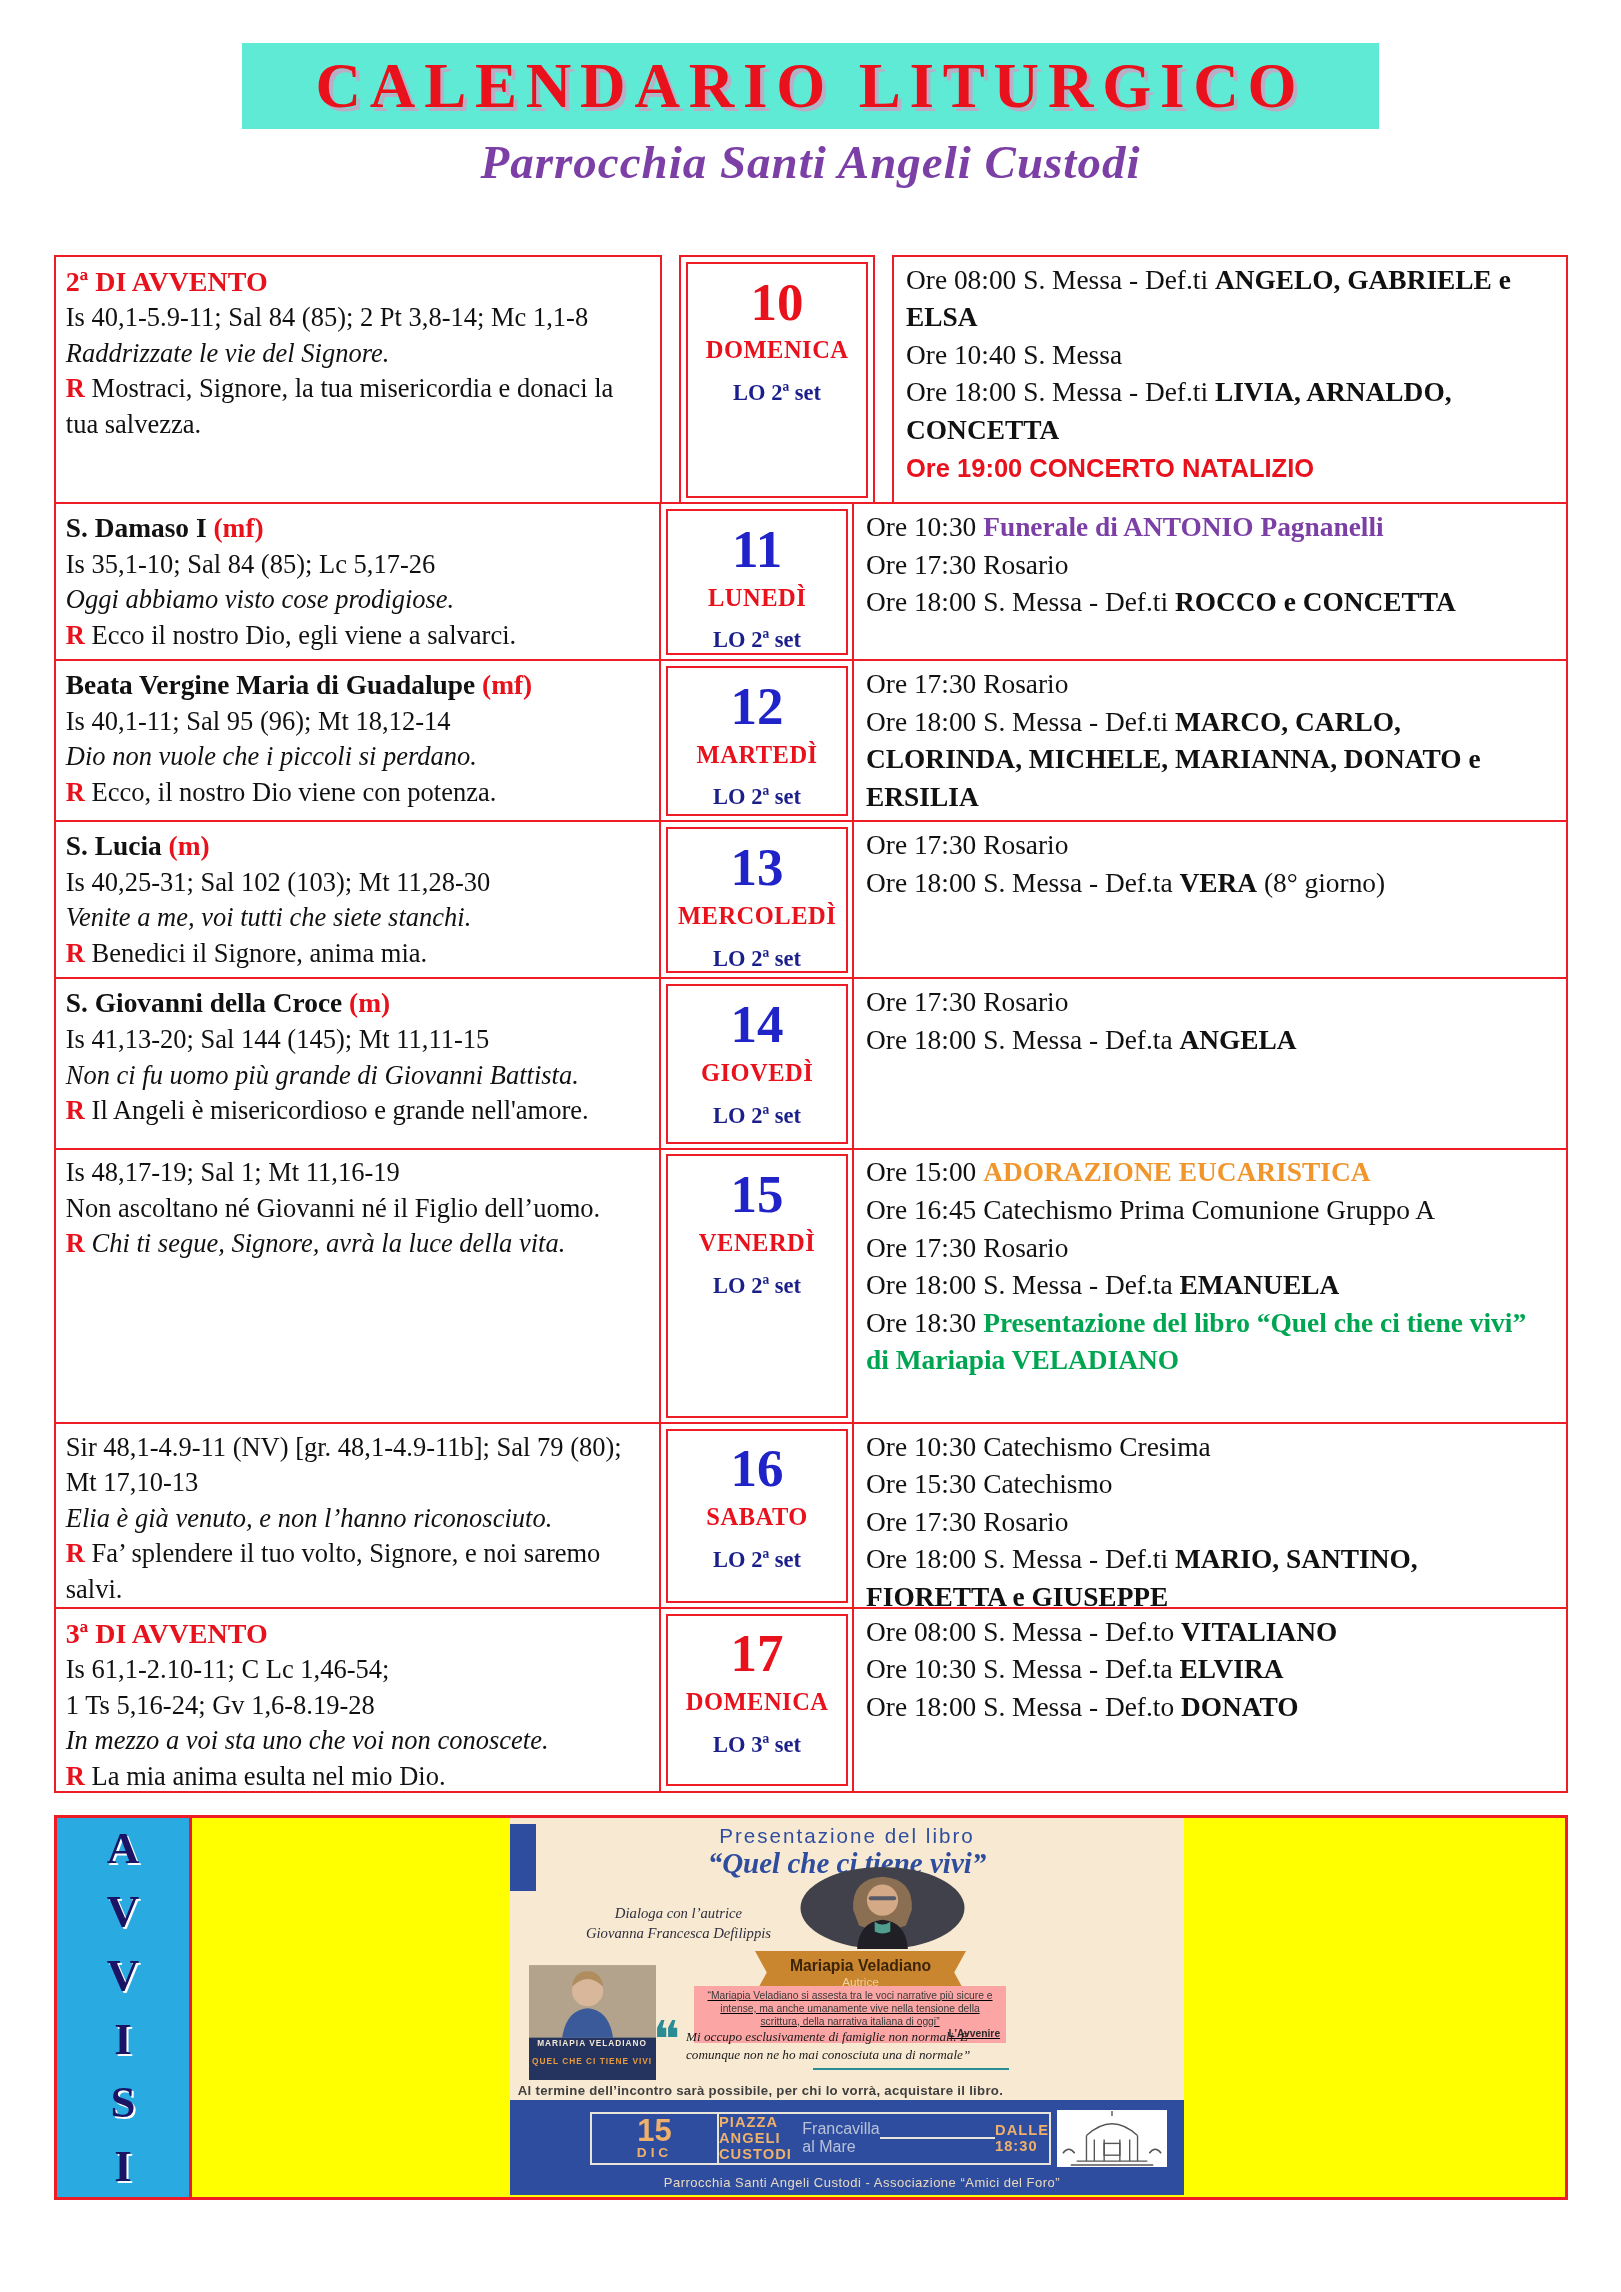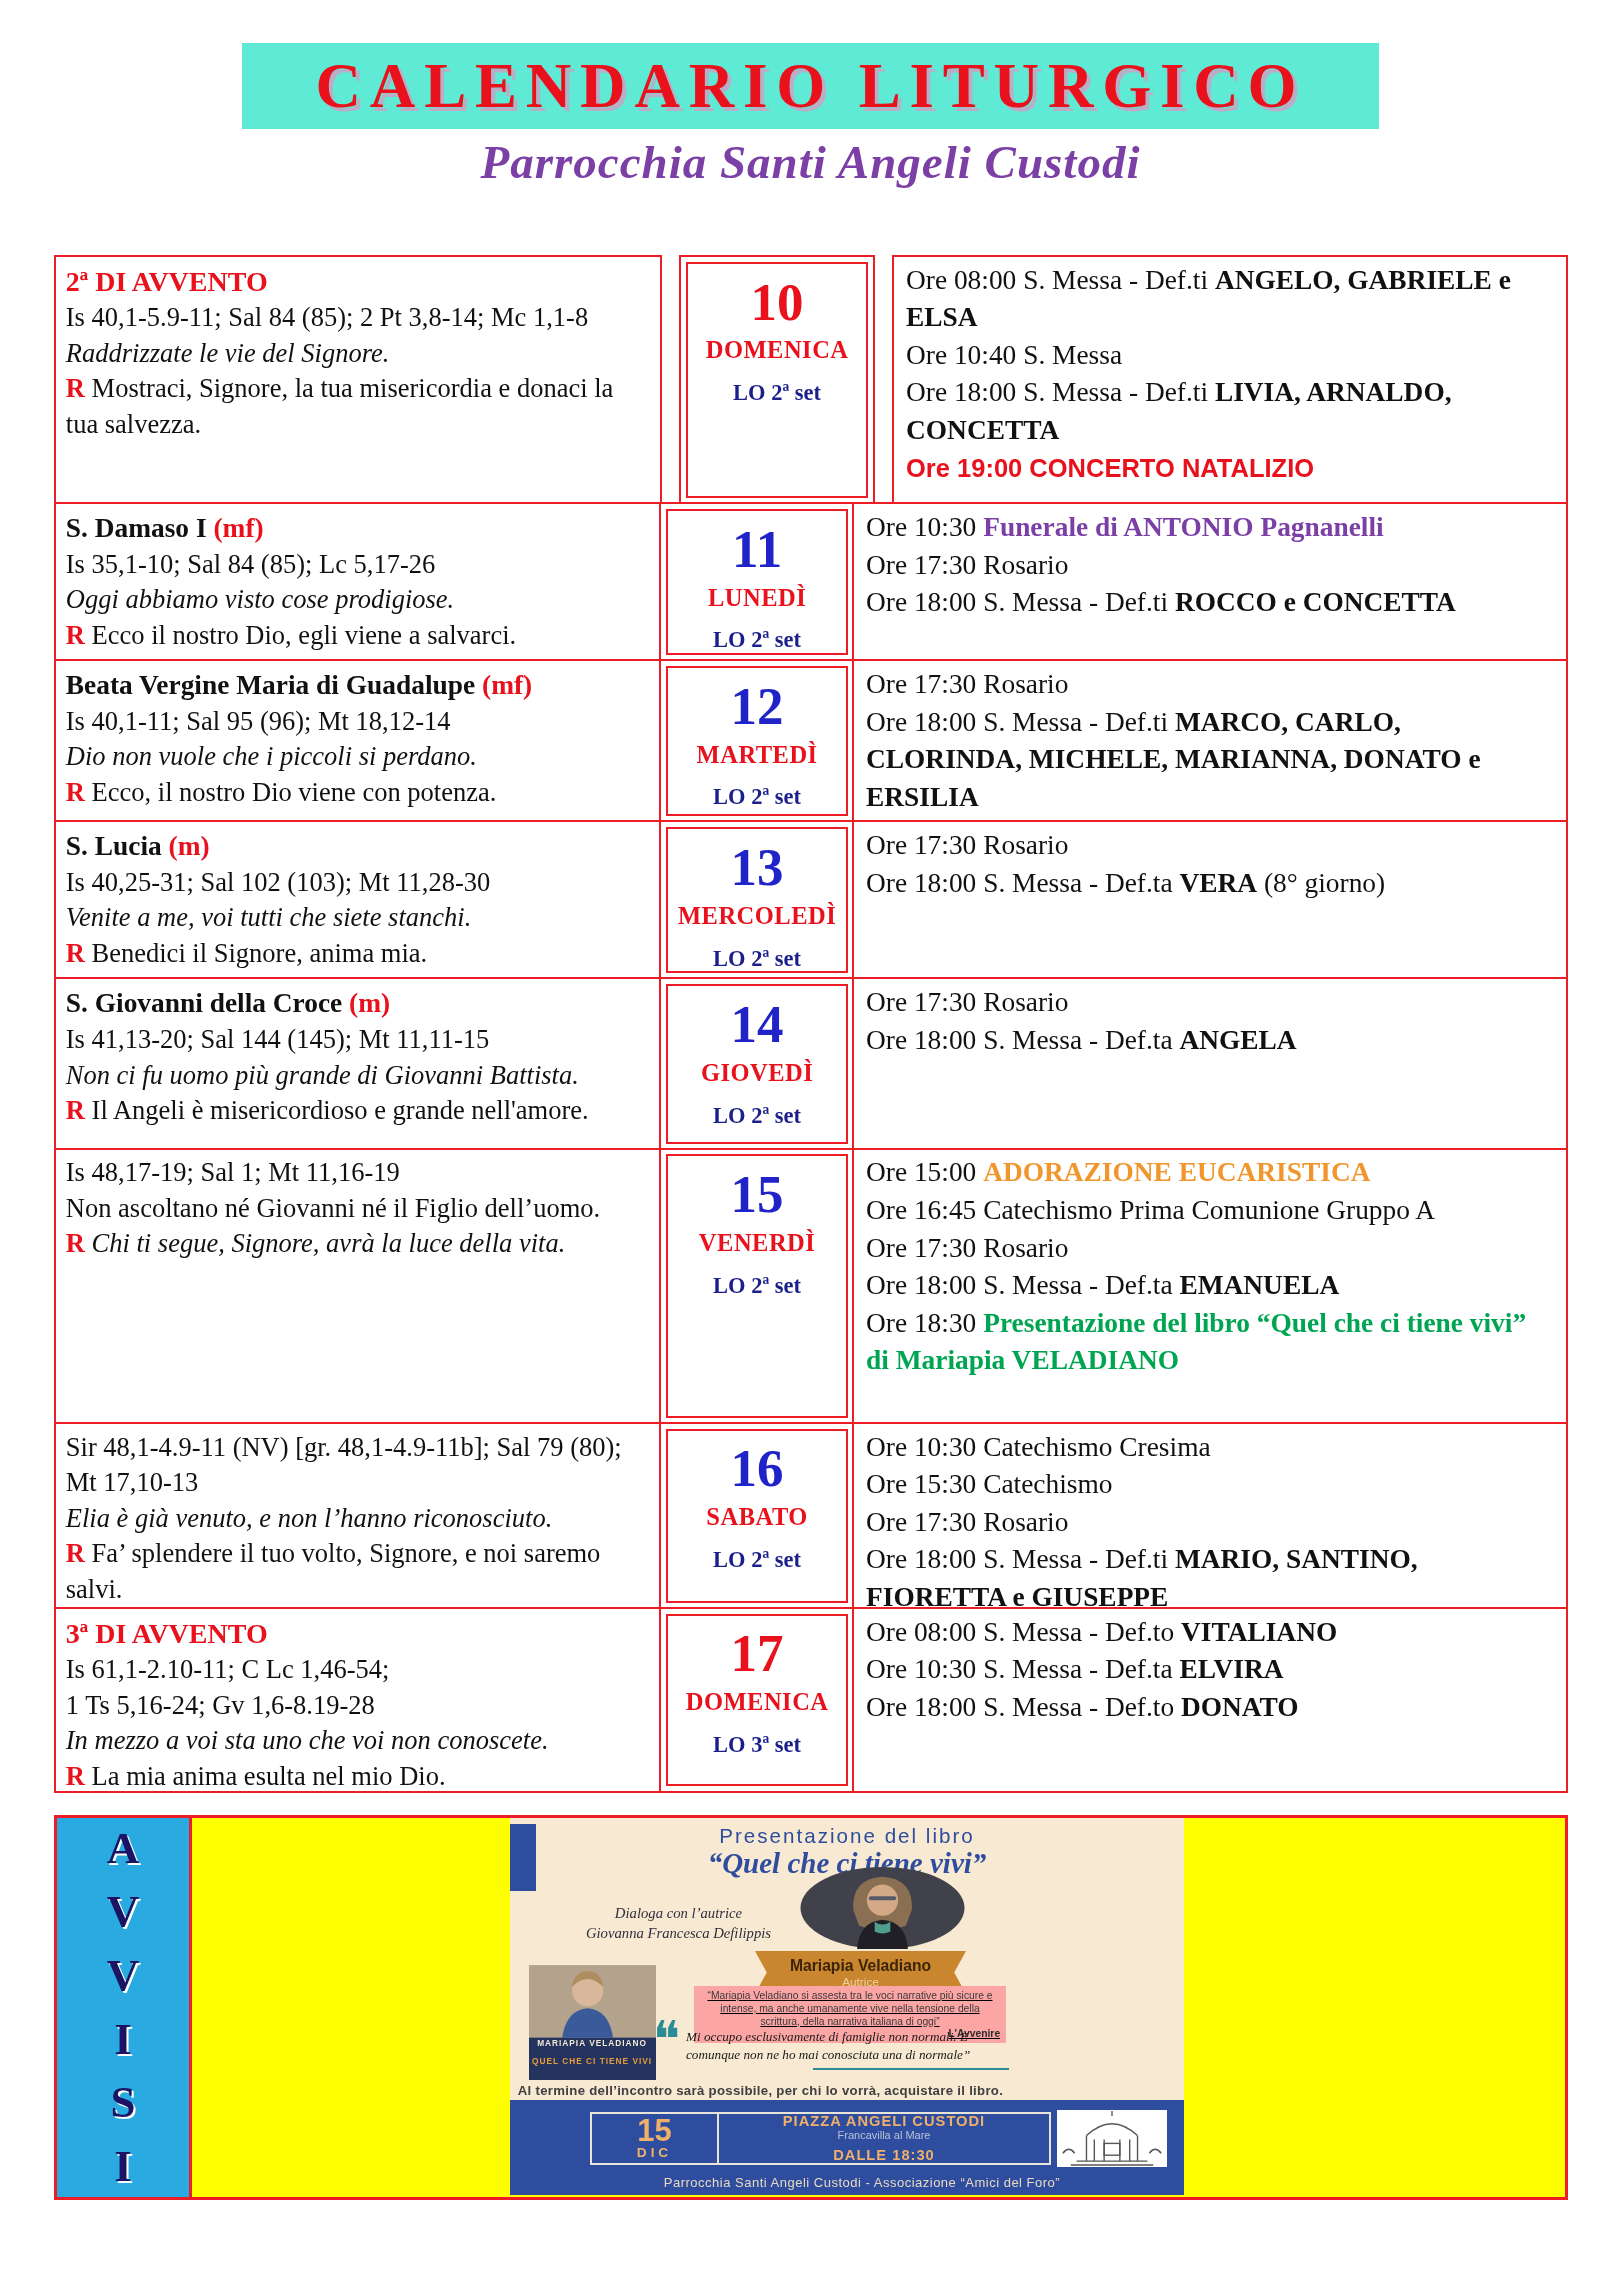--- a/index.html
+++ b/index.html
@@ -84,23 +84,23 @@
   .p-aquote-line{margin-top:3.9px;height:2px;background:#2a8d96;width:196px;margin-left:auto;}
   .p-note{position:absolute;left:7.8px;top:265px;width:659px;font-size:13.2px;font-weight:bold;
         color:#3f3f3f;letter-spacing:0.3px;}
   .p-footer{position:absolute;left:0;top:282px;width:674px;height:95px;background:#2e4d9e;}
   .p-infobox{position:absolute;left:80px;top:11.8px;width:461px;height:53px;
         border:2px solid #e8e4da;box-sizing:border-box;display:flex;}
   .p-date{width:125px;display:flex;flex-direction:column;align-items:center;justify-content:center;}
   .p-d15{font-size:31px;font-weight:bold;color:#eeb06b;line-height:0.9;}
   .p-dmon{font-size:13.7px;font-weight:bold;color:#eeb06b;letter-spacing:3.9px;}
   .p-vdiv{width:2px;background:#e8e4da;}
-  .p-center{flex:1;display:flex;flex-direction:column;align-items:center;justify-content:center;}
+  .p-center{flex:1;display:flex;flex-direction:row;align-items:center;justify-content:center;}
   .p-place{font-size:14.7px;font-weight:bold;color:#eeb06b;letter-spacing:1px;}
-  .p-city{font-size:11px;color:#b9c2d8;}
+  .p-city{font-size:16px;color:#b9c2d8;}
   .p-hline{width:85%;height:2px;background:#e8e4da;margin:2.9px 0;}
   .p-time{font-size:14.7px;font-weight:bold;color:#eeb06b;letter-spacing:1px;}
   .p-church{position:absolute;left:547px;top:9.8px;width:110px;height:57px;background:#ffffff;}
   .p-credit{position:absolute;left:15px;bottom:4.9px;width:100%;text-align:center;
         font-size:13px;color:#e8d9c2;letter-spacing:0.5px;}
 </style>
 </head>
 <body>
 
 <div class="page">

